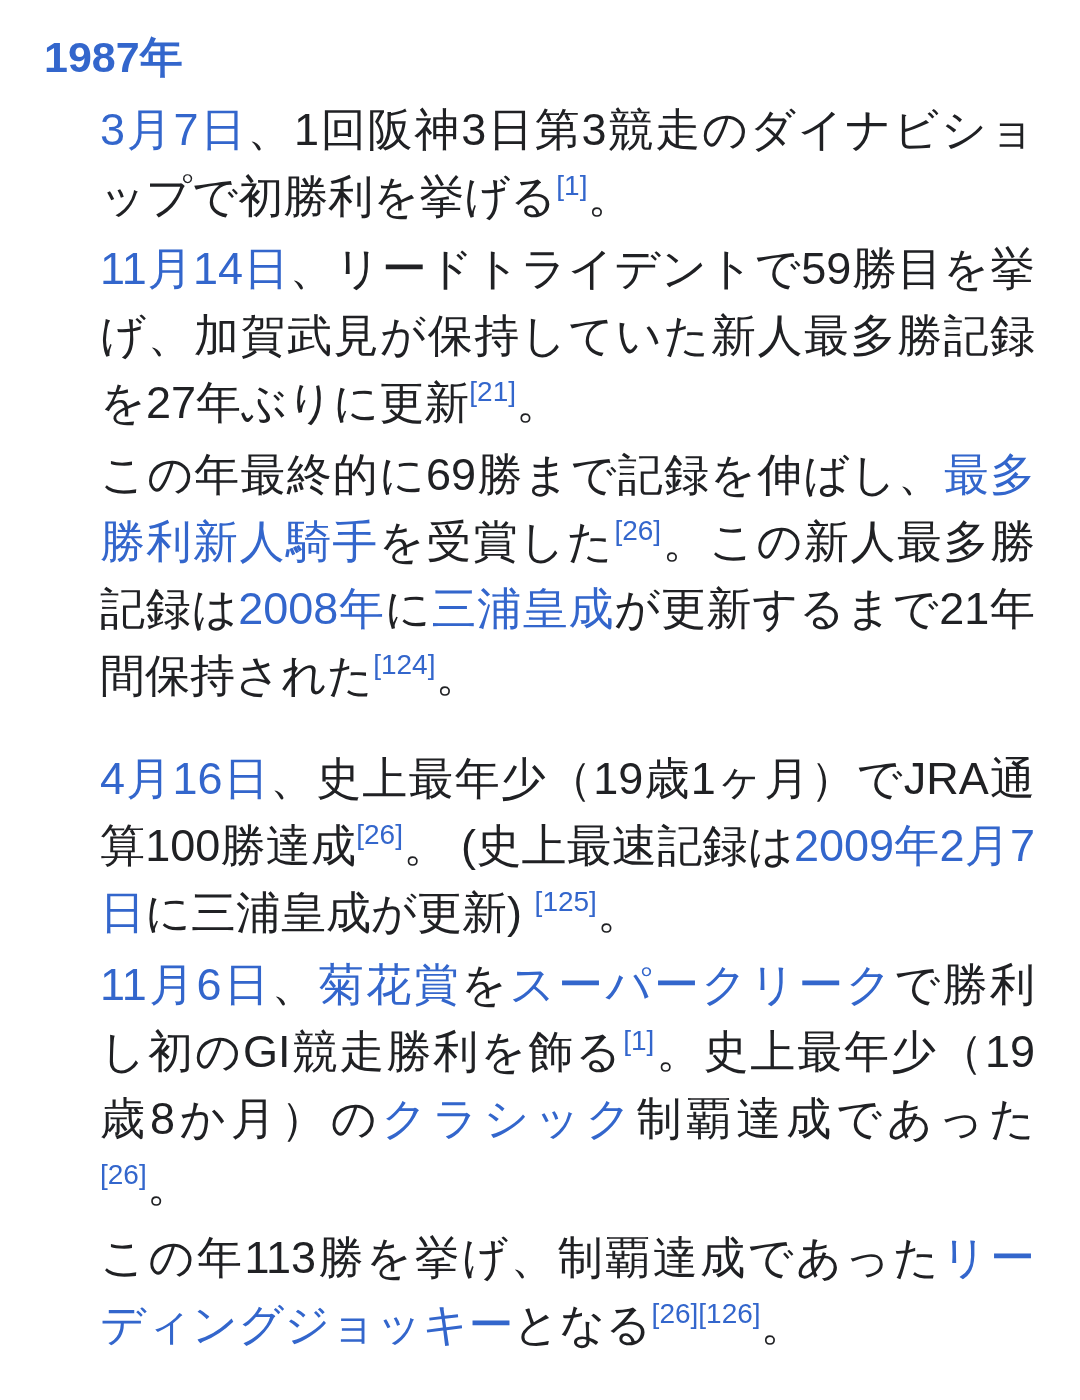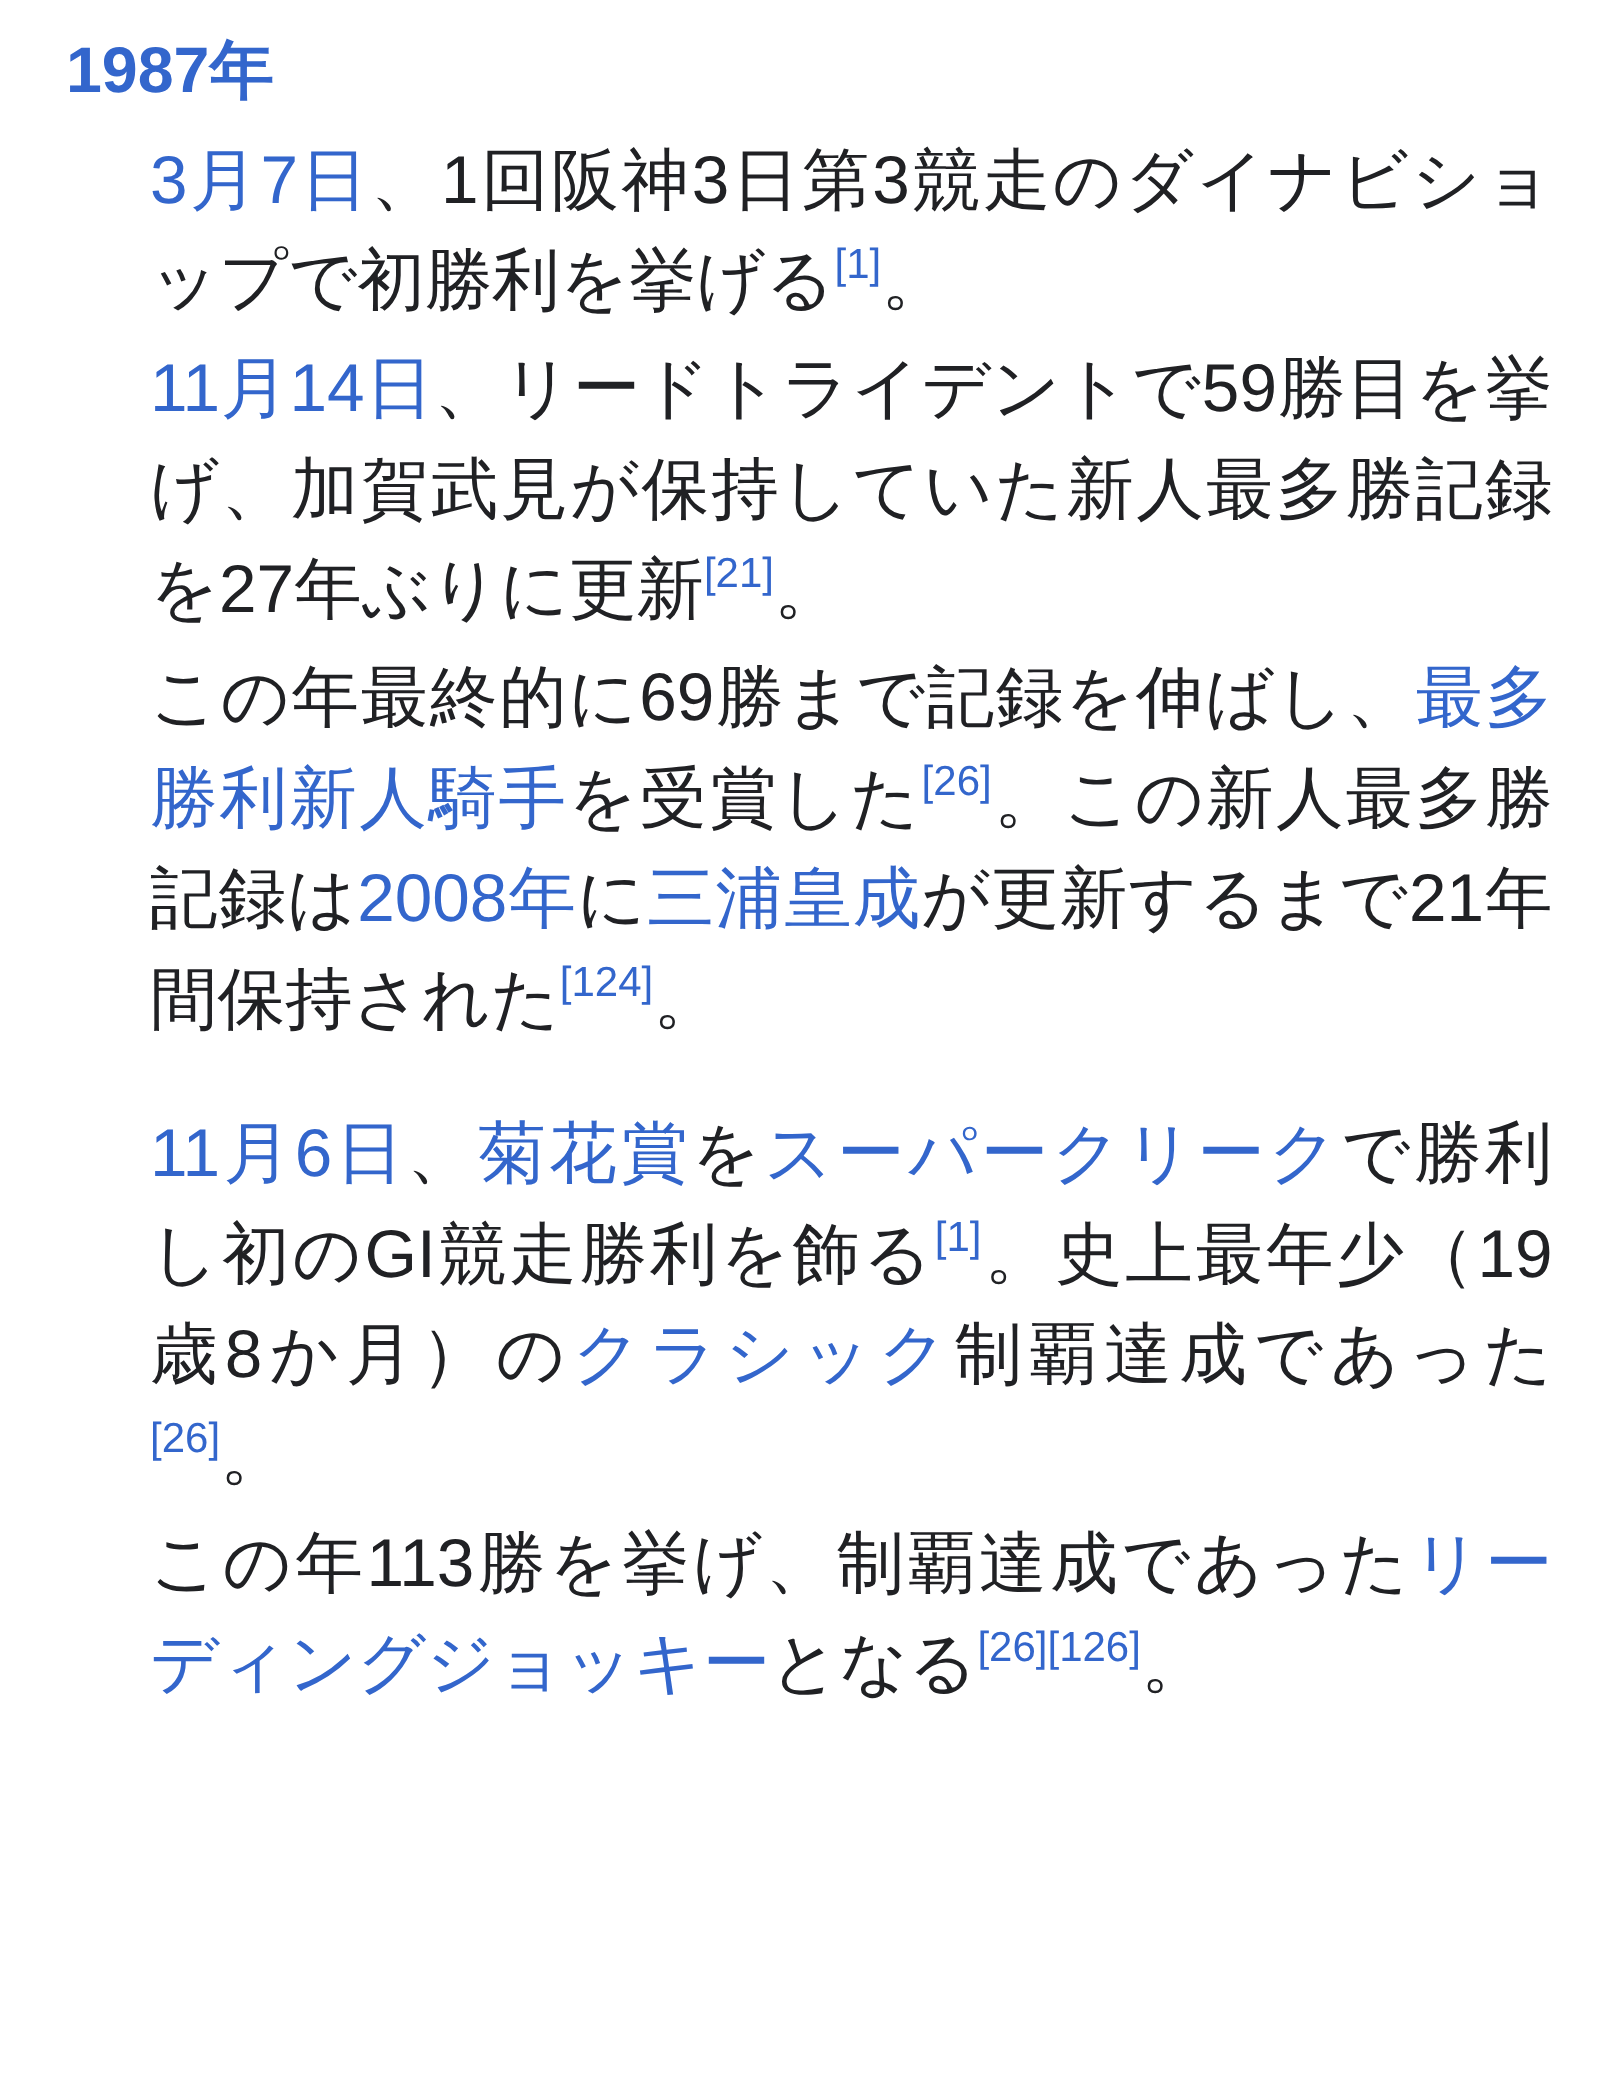--- a/index.html
+++ b/index.html
@@ -8,21 +8,21 @@
     background: #ffffff;
   }
   body {
     width: 1080px;
     height: 1400px;
     overflow: hidden;
     font-family: "Liberation Sans", "DejaVu Sans", sans-serif;
     color: var(--text-color, #202124);
   }
   .content {
-    padding: 18px 45px 0 44px;
+    padding: 28px 45px 0 44px;
     box-sizing: border-box;
   }
   .section {
     margin: 0 0 36px 0;
   }
   .year-heading {
     margin: 0 0 10px 0;
     font-size: 43px;
     line-height: 1.35;
     font-weight: 700;
@@ -66,17 +66,18 @@
     <section class="section">
       <h3 class="year-heading"><a href="#">1987年</a></h3>
       <div class="entries">
         <div class="entry"><a href="#" class="wlink">3月7日</a><span>、1回阪神3日第3競走のダイナビショップで初勝利を挙げる</span><sup class="ref"><a href="#">[1]</a></sup><span>。</span></div>
         <div class="entry"><a href="#" class="wlink">11月14日</a><span>、リードトライデントで59勝目を挙げ、加賀武見が保持していた新人最多勝記録を27年ぶりに更新</span><sup class="ref"><a href="#">[21]</a></sup><span>。</span></div>
         <div class="entry"><span>この年最終的に69勝まで記録を伸ばし、</span><a href="#" class="wlink">最多勝利新人騎手</a><span>を受賞した</span><sup class="ref"><a href="#">[26]</a></sup><span>。この新人最多勝記録は</span><a href="#" class="wlink">2008年</a><span>に</span><a href="#" class="wlink">三浦皇成</a><span>が更新するまで21年間保持された</span><sup class="ref"><a href="#">[124]</a></sup><span>。</span></div>
       </div>
     </section>
     <section class="section">
       <div class="entries">
+        <div class="entry"><a href="#" class="wlink">4月16日</a><span>、史上最年少（19歳1ヶ月）でJRA通算100勝達成</span><sup class="ref"><a href="#">[26]</a></sup><span>。 (史上最速記録は</span><a href="#" class="wlink">2009年2月7日</a><span>に三浦皇成が更新) </span><sup class="ref"><a href="#">[125]</a></sup><span>。</span></div>
         <div class="entry"><a href="#" class="wlink">11月6日</a><span>、</span><a href="#" class="wlink">菊花賞</a><span>を</span><a href="#" class="wlink">スーパークリーク</a><span>で勝利し初のGI競走勝利を飾る</span><sup class="ref"><a href="#">[1]</a></sup><span>。史上最年少（19歳8か月）の</span><a href="#" class="wlink">クラシック</a><span>制覇達成であった</span><sup class="ref"><a href="#">[26]</a></sup><span>。</span></div>
         <div class="entry"><span>この年113勝を挙げ、制覇達成であった</span><a href="#" class="wlink">リーディングジョッキー</a><span>となる</span><sup class="ref"><a href="#">[26]</a></sup><sup class="ref"><a href="#">[126]</a></sup><span>。</span></div>
       </div>
     </section>
   </div>
 
 </body></html>

